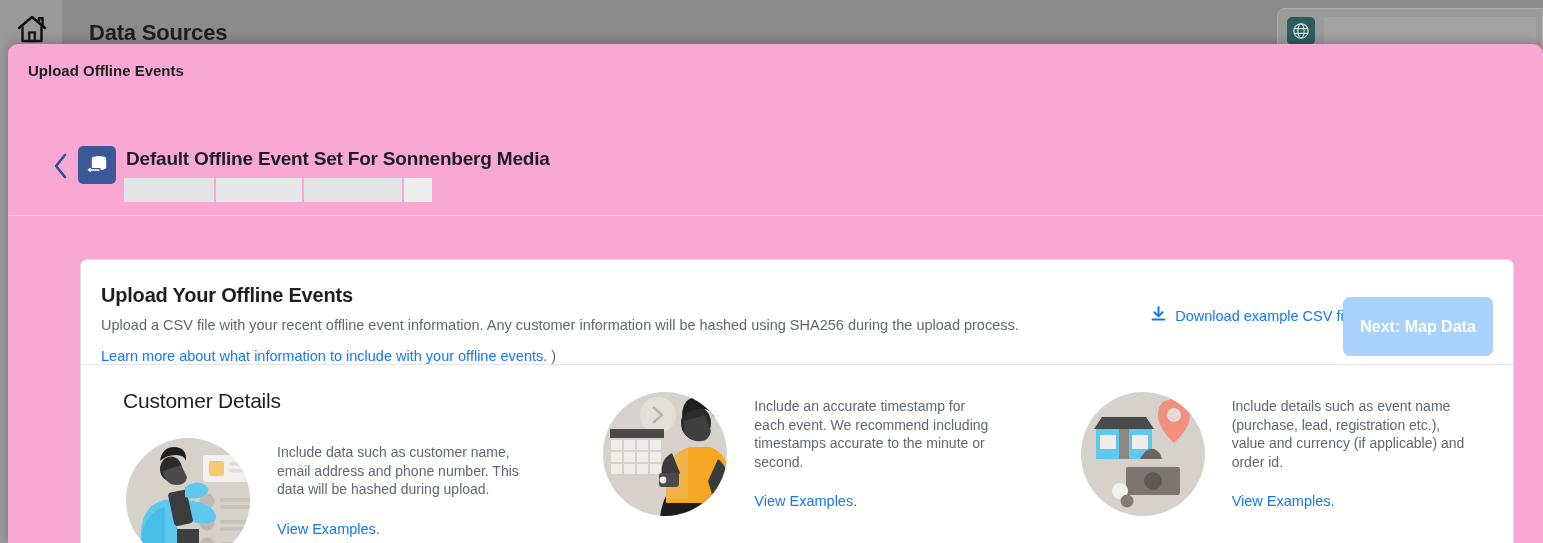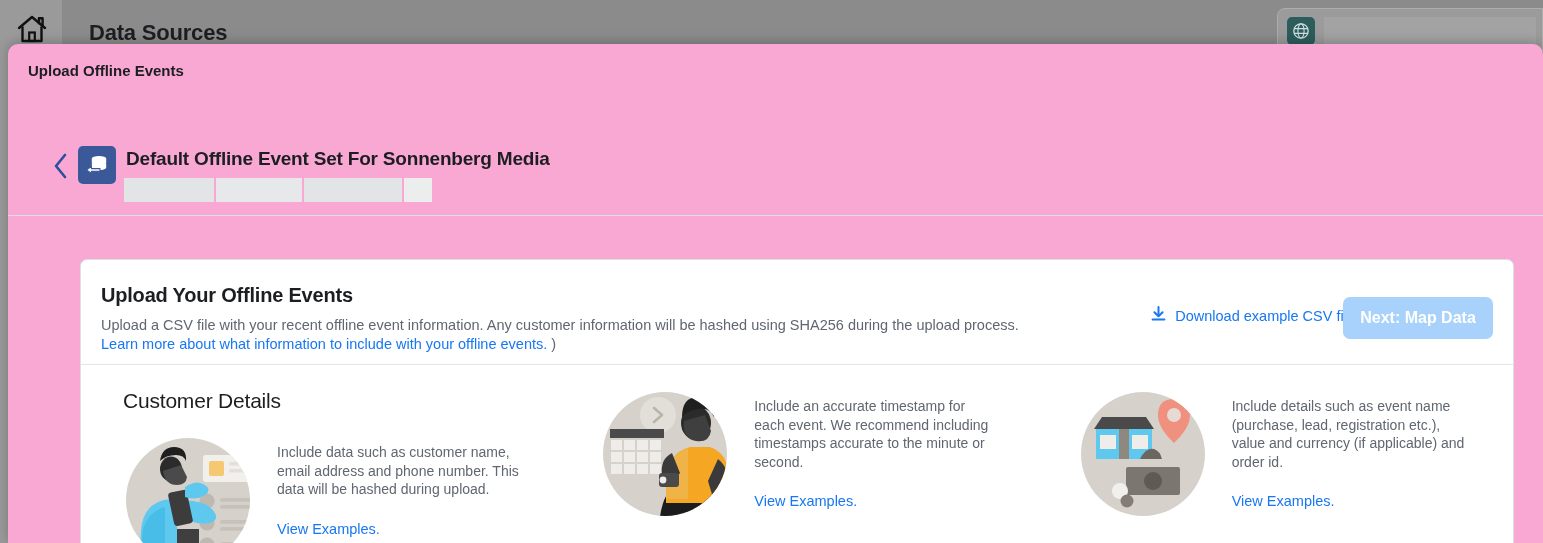--- a/index.html
+++ b/index.html
@@ -147,38 +147,38 @@
     letter-spacing: -0.2px;
   }
   #card-desc {
     position: absolute;
     left: 20px; top: 56px;
     font-size: 14.5px;
     color: #606770;
     line-height: 19px;
     max-width: 1070px;
   }
-  #card-desc-line2 { margin-top: 0px; }
+  #card-desc-line2 { margin-top: 12px; }
   .blue-link {
     color: #1877f2;
     cursor: pointer;
   }
 
   #download-csv {
     position: absolute;
     right: 158px; top: 46px;
     display: flex; align-items: center; gap: 9px;
     color: #1877f2;
     font-size: 14.5px;
     cursor: pointer;
   }
   #next-button {
     position: absolute;
     right: 20px; top: 37px;
-    width: 150px; height: 42px;
+    width: 150px; height: 59px;
     background: #a8d1fb;
     border: none;
     border-radius: 7px;
     color: #ffffff;
     font-size: 16px;
     font-weight: bold;
     font-family: "Liberation Sans", sans-serif;
     cursor: default;
   }
 

